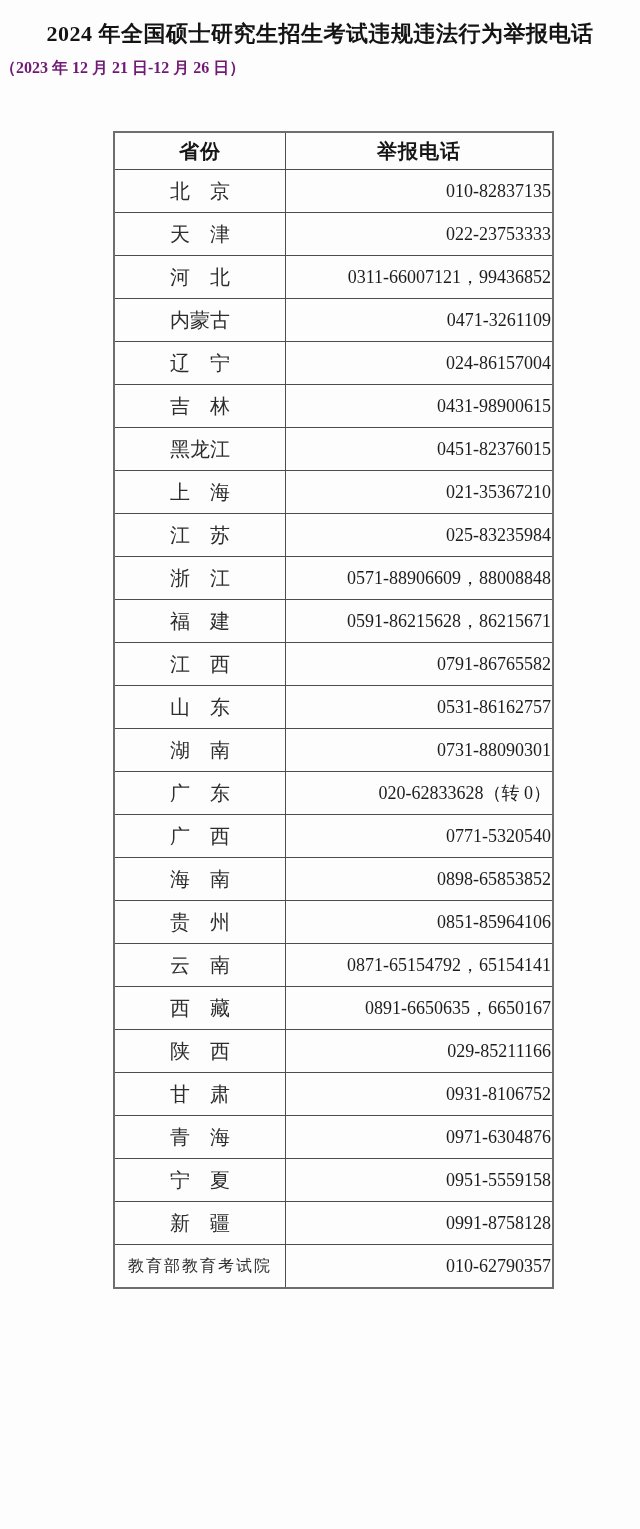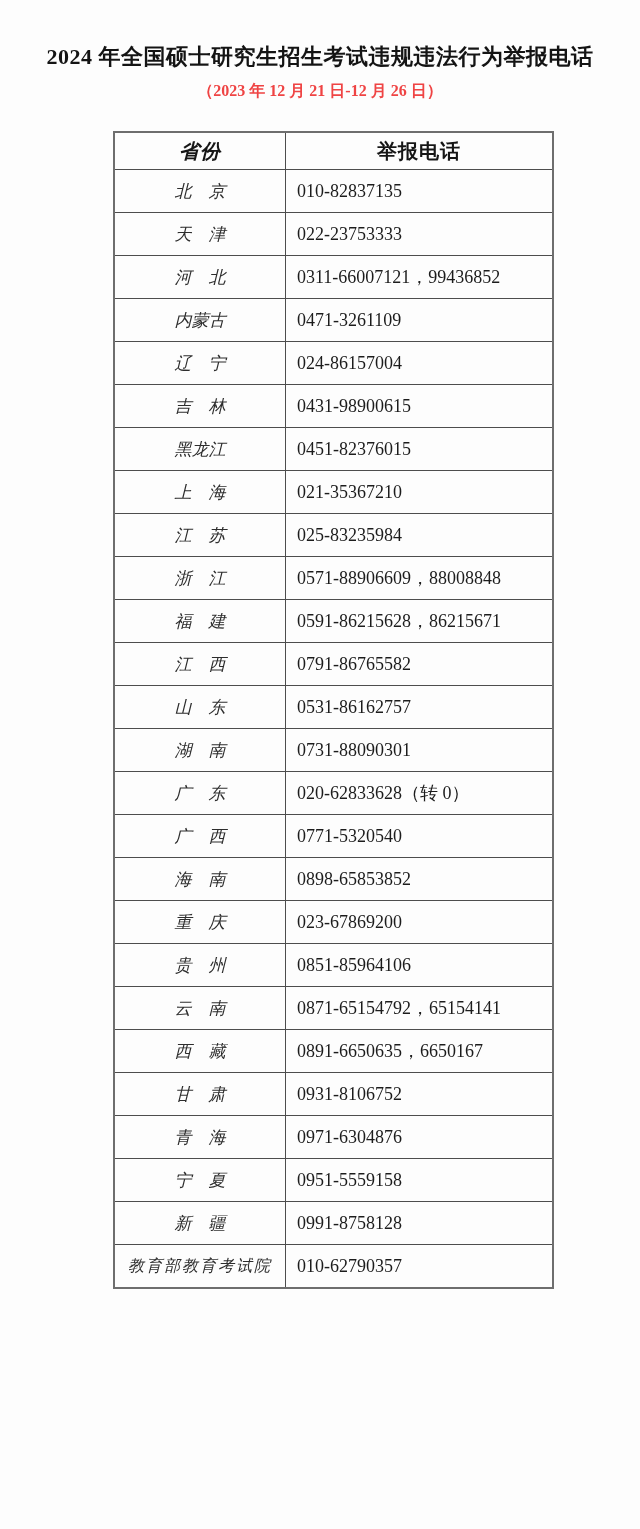--- a/index.html
+++ b/index.html
@@ -21,79 +21,79 @@
     overflow: hidden;
   }
   .page {
     position: relative;
     width: 640px;
     height: 1529px;
     background: var(--bg);
   }
   .doc-title {
     margin: 0;
-    padding-top: 42px;
+    padding-top: 19px;
     text-align: center;
     font-size: 22px;
     line-height: 30px;
     font-weight: bold;
     color: #141414;
     letter-spacing: 0.5px;
     white-space: pre;
   }
   .doc-subtitle {
     margin: 8px 0 0 0;
-    text-align: center;
+    text-align: left;
     font-size: 16px;
     line-height: 22px;
     font-weight: bold;
-    color: #ef4444;
+    color: #701a75;
     white-space: pre;
   }
   table.phone-table {
     position: absolute;
     left: 113px;
     top: 131px;
     width: 434px;
     border-collapse: collapse;
     table-layout: fixed;
     background: var(--bg);
     border: 2px solid var(--border-outer);
   }
   table.phone-table th,
   table.phone-table td {
     border: 1px solid var(--border-inner);
     vertical-align: middle;
     overflow: hidden;
   }
-  th.col-province, td.province { width: 168px; font-style: italic; }
+  th.col-province, td.province { width: 168px; }
   th.col-phone,   td.phone    { width: 264px; }
   th {
     height: 34px;
     font-size: 20px;
     font-weight: bold;
     text-align: center;
     color: #161616;
     letter-spacing: 1px;
   }
   td {
     height: 40px;
   }
   td.province {
     text-align: center;
-    font-size: 17px;
+    font-size: 20px;
     color: #2d2d2d;
     white-space: pre;
   }
   td.province.wide {
     font-size: 16px;
     letter-spacing: 2px;
   }
   td.phone {
-    text-align: left;
+    text-align: right;
     padding-left: 11px;
     font-size: 18px;
     color: #1c1c1c;
     white-space: pre;
   }
 </style>
 </head>
 <body>
 
 <div class="page">
@@ -172,36 +172,36 @@
         </tr>
         <tr>
           <td class="province">广　西</td>
           <td class="phone">0771-5320540</td>
         </tr>
         <tr>
           <td class="province">海　南</td>
           <td class="phone">0898-65853852</td>
         </tr>
         <tr>
-          <td class="province">重　庆</td>
-          <td class="phone">023-67869200</td>
-        </tr>
-        <tr>
           <td class="province">贵　州</td>
           <td class="phone">0851-85964106</td>
         </tr>
         <tr>
           <td class="province">云　南</td>
           <td class="phone">0871-65154792，65154141</td>
         </tr>
         <tr>
           <td class="province">西　藏</td>
           <td class="phone">0891-6650635，6650167</td>
         </tr>
         <tr>
+          <td class="province">陕　西</td>
+          <td class="phone">029-85211166</td>
+        </tr>
+        <tr>
           <td class="province">甘　肃</td>
           <td class="phone">0931-8106752</td>
         </tr>
         <tr>
           <td class="province">青　海</td>
           <td class="phone">0971-6304876</td>
         </tr>
         <tr>
           <td class="province">宁　夏</td>
           <td class="phone">0951-5559158</td>

